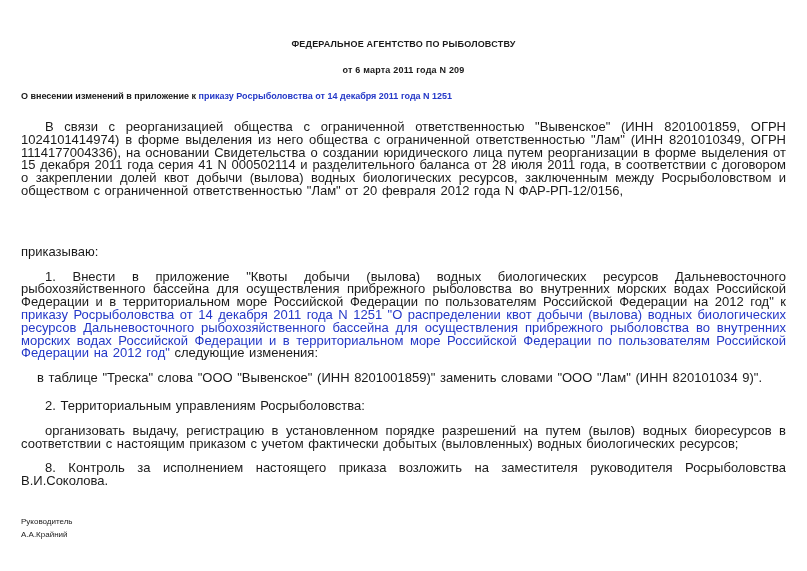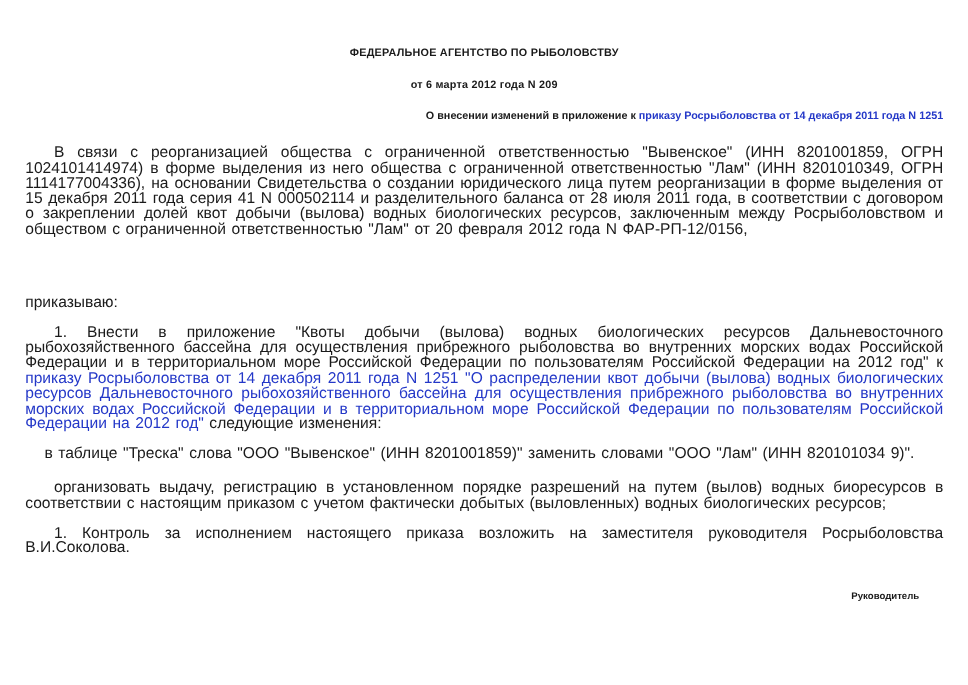--- a/index.html
+++ b/index.html
@@ -16,21 +16,21 @@
   }
   .hline {
     text-align: center;
     font-weight: bold;
     font-size: 9px;
     line-height: 13px;
     margin-bottom: 13px;
     letter-spacing: 0.2px;
   }
   .title {
-    text-align: right;
+    text-align: left;
     font-weight: bold;
     font-size: 9px;
     line-height: 13px;
     margin-bottom: 18px;
   }
   .body-text p {
     font-size: 13px;
     line-height: 12.8px;
     text-align: justify;
     text-indent: 24px;
@@ -41,45 +41,46 @@
   .body-text p.small-indent { text-indent: 16px; }
   .body-text p.para-table-change { margin-bottom: 15px; }
   .doc-link, a.doc-link {
     color: var(--link-color, #2438c8);
     text-decoration: none;
     cursor: pointer;
   }
   .title .doc-link { font-weight: bold; }
   .signature {
     margin-top: 27px;
-    text-align: right;
+    text-align: left;
     font-size: 8px;
     line-height: 13px;
     padding-right: 20px;
-    font-weight: bold;
   }
 </style>
 </head>
 <body>
 
 <div class="doc">
 
   <div class="hline">ФЕДЕРАЛЬНОЕ АГЕНТСТВО ПО РЫБОЛОВСТВУ</div>
 
 
-  <div class="hline">от 6 марта 2012 года N 209</div>
+  <div class="hline">от 6 марта 2011 года N 209</div>
 
   <div class="title"><span>О внесении изменений в приложение к </span><a class="doc-link">приказу Росрыболовства от 14 декабря 2011 года N 1251</a></div>
 
   <div class="body-text" id="paragraphs-container">
       <p class="para-preamble"><span>В связи с реорганизацией общества с ограниченной ответственностью "Вывенское" (ИНН 8201001859, ОГРН 1024101414974) в форме выделения из него общества с ограниченной ответственностью "Лам" (ИНН 8201010349, ОГРН 1114177004336), на основании Свидетельства о создании юридического лица путем реорганизации в форме выделения от 15 декабря 2011 года серия 41 N 000502114 и разделительного баланса от 28 июля 2011 года, в соответствии с договором о закреплении долей квот добычи (вылова) водных биологических ресурсов, заключенным между Росрыболовством и обществом с ограниченной ответственностью "Лам" от 20 февраля 2012 года N ФАР-РП-12/0156,</span></p>
       <p class="para-prikazyvayu no-indent"><span>приказываю:</span></p>
       <p class="para-item-1"><span>1. Внести в приложение "Квоты добычи (вылова) водных биологических ресурсов Дальневосточного рыбохозяйственного бассейна для осуществления прибрежного рыболовства во внутренних морских водах Российской Федерации и в территориальном море Российской Федерации по пользователям Российской Федерации на 2012 год" к </span><a class="doc-link">приказу Росрыболовства от 14 декабря 2011 года N 1251 "О распределении квот добычи (вылова) водных биологических ресурсов Дальневосточного рыбохозяйственного бассейна для осуществления прибрежного рыболовства во внутренних морских водах Российской Федерации и в территориальном море Российской Федерации по пользователям Российской Федерации на 2012 год"</a><span> следующие изменения:</span></p>
       <p class="para-table-change small-indent"><span>в таблице "Треска" слова "ООО "Вывенское" (ИНН 8201001859)" заменить словами "ООО "Лам" (ИНН 820101034 9)".</span></p>
+      <p class="para-item-2"><span>2. Территориальным управлениям Росрыболовства:</span></p>
       <p class="para-organize-permits"><span>организовать выдачу, регистрацию в установленном порядке разрешений на путем (вылов) водных биоресурсов в соответствии с настоящим приказом с учетом фактически добытых (выловленных) водных биологических ресурсов;</span></p>
-      <p class="para-item-3"><span>1. Контроль за исполнением настоящего приказа возложить на заместителя руководителя Росрыболовства В.И.Соколова.</span></p>
+      <p class="para-item-3"><span>8. Контроль за исполнением настоящего приказа возложить на заместителя руководителя Росрыболовства В.И.Соколова.</span></p>
     </div>
 
   <div class="signature">
     <div>Руководитель</div>
+    <div>А.А.Крайний</div>
   </div>
 
 </div>
 
 </body></html>

